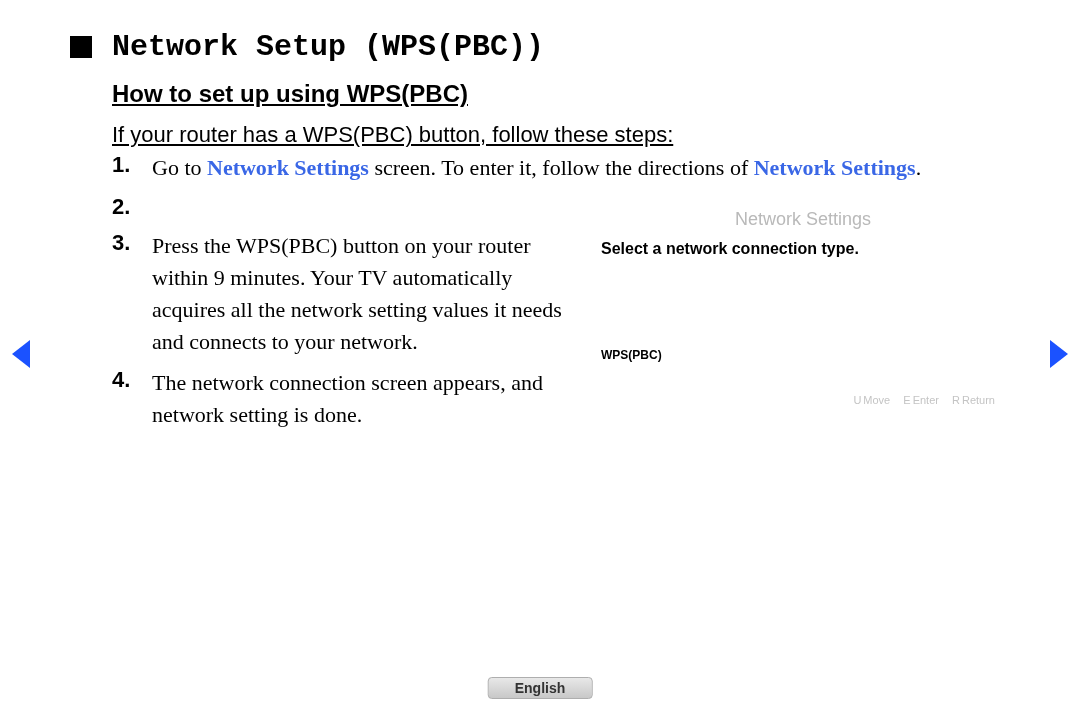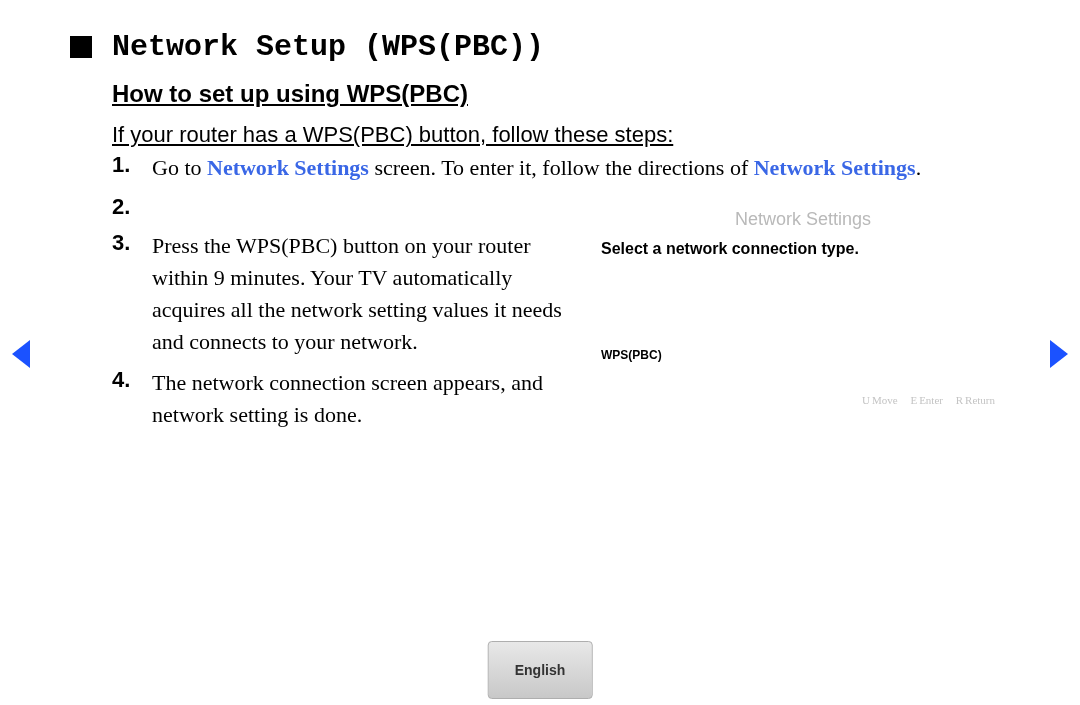--- a/index.html
+++ b/index.html
@@ -107,21 +107,21 @@
   }
   .inset-desc {
     font-size: 12px;
     line-height: 1.35;
   }
   .inset-footer {
     text-align: right;
     font-size: 11px;
     color: #c4c4c4;
     margin-top: 32px;
-    font-family: Liberation Serif, serif;
+    font-family: Liberation Sans, sans-serif;
   }
   .inset-footer .k { color: #c4c4c4; margin-right: 2px; }
   .inset-footer .lbl { color: #c4c4c4; margin-right: 10px; }
 
   
   .nav-arrow {
     position: absolute;
     top: 340px;
     width: 0; height: 0;
     cursor: pointer;
@@ -141,21 +141,21 @@
 
   
   .lang-badge {
     position: absolute;
     bottom: 6px;
     left: 50%;
     transform: translateX(-50%);
     background: linear-gradient(#e8e8e8, #c8c8c8);
     border: 1px solid #aeaeae;
     border-radius: 4px;
-    padding: 20px 26px;
+    padding: 2px 26px;
     font-size: 14px;
     font-weight: bold;
     color: #333;
   }
 </style>
 </head>
 <body>
 
 <div class="page">
 

